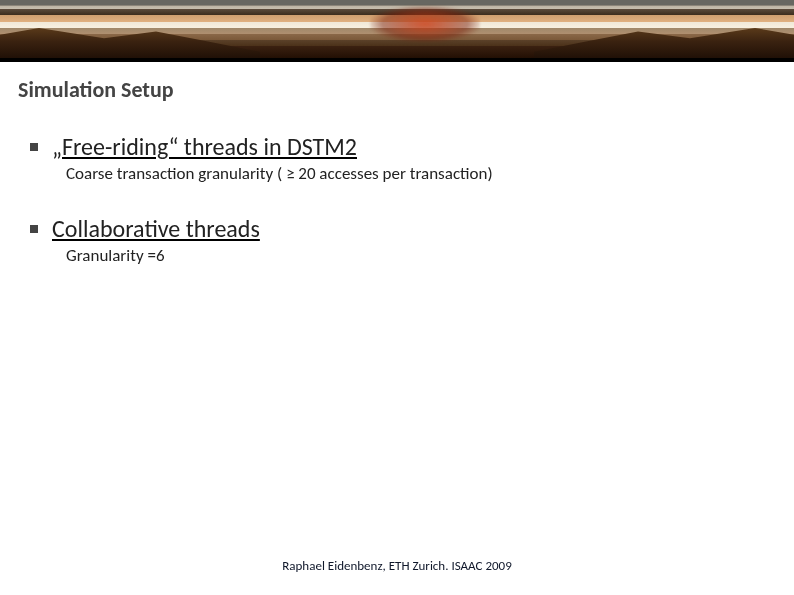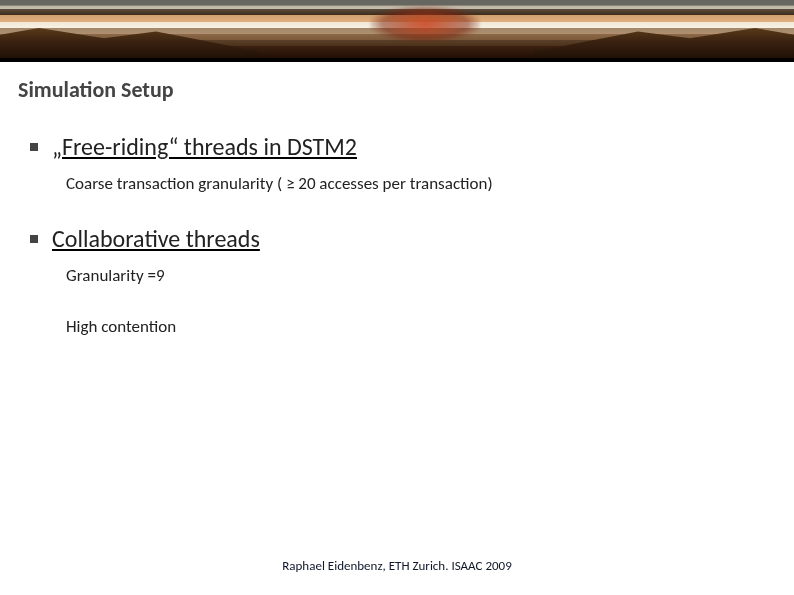--- a/index.html
+++ b/index.html
@@ -89,21 +89,21 @@
     background: #444444;
     margin-top: 12px;
     flex-shrink: 0;
   }
   .head-text {
     font-size: 24px;
     color: #222222;
     line-height: 1.3;
   }
   .sub {
-    margin-top: 10px;
+    margin-top: 0;
     margin-left: 12px;
     font-size: 17px;
     color: #222222;
     line-height: 1.45;
   }
   .sub + .sub { margin-top: 6px; }
   .footer {
     position: absolute;
     bottom: 22px;
     left: 0; right: 0;
@@ -130,21 +130,20 @@
       <div class="head-text">„Free-riding“ threads in DSTM2</div>
     </div>
     <div class="sub">Coarse transaction granularity ( ≥ 20 accesses per transaction)</div>
   </div>
 
   <div class="item">
     <div class="head">
       <div class="bullet"></div>
       <div class="head-text">Collaborative threads</div>
     </div>
-    <div class="sub">Granularity =9</div>
+    <div class="sub">Granularity =6</div>
   </div>
 
   <div class="item">
-    <div class="sub">High contention</div>
   </div>
 </div>
 
 <div class="footer">Raphael Eidenbenz, ETH Zurich. ISAAC 2009</div>
 
 </body></html>

